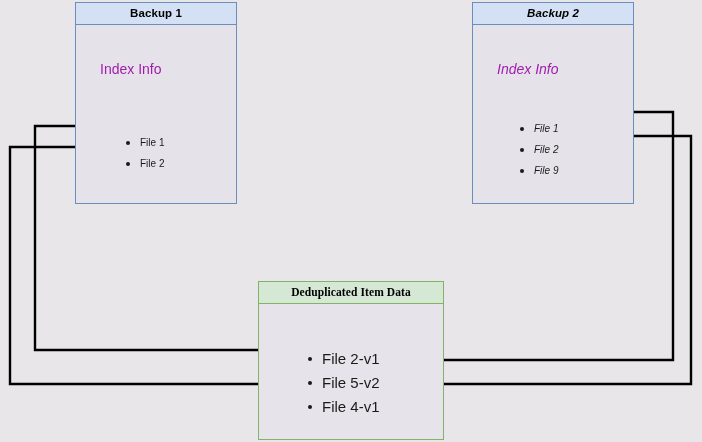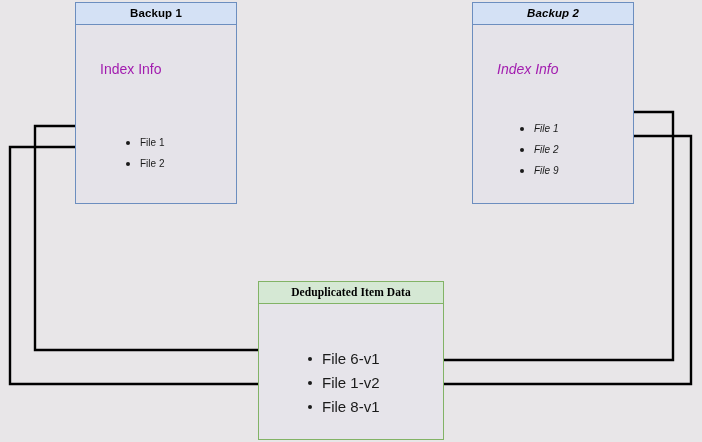--- a/index.html
+++ b/index.html
@@ -135,20 +135,20 @@
         <li>File 2</li>
         <li>File 9</li>
       </ul>
     </div>
   </div>
 
   <div class="node green" style="left:258px; top:281px; width:186px; height:159px;">
     <div class="node-header">Deduplicated Item Data</div>
     <div class="node-body">
       <ul class="file-list wide" style="left:46px; top:43px;">
-        <li>File 6-v1</li>
-        <li>File 1-v2</li>
-        <li>File 8-v1</li>
+        <li>File 2-v1</li>
+        <li>File 5-v2</li>
+        <li>File 4-v1</li>
       </ul>
     </div>
   </div>
 
 </div>
 
 </body></html>

